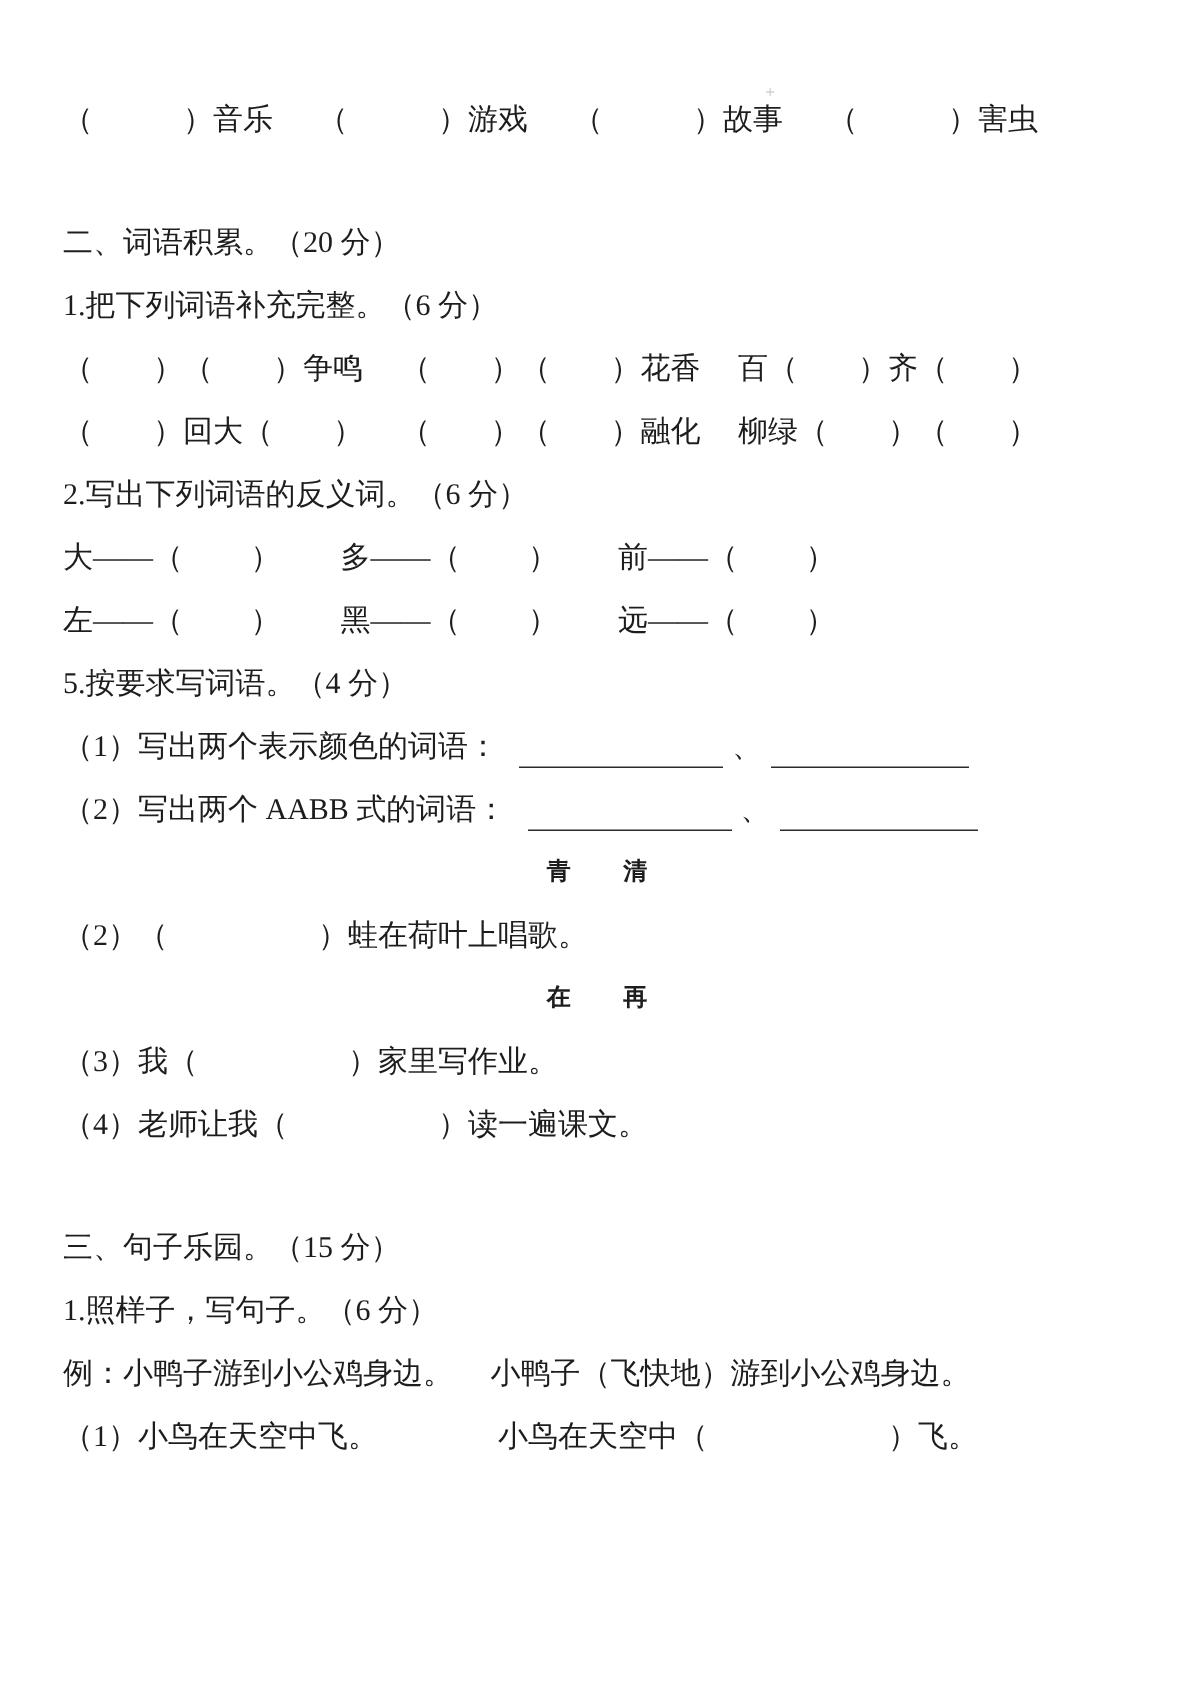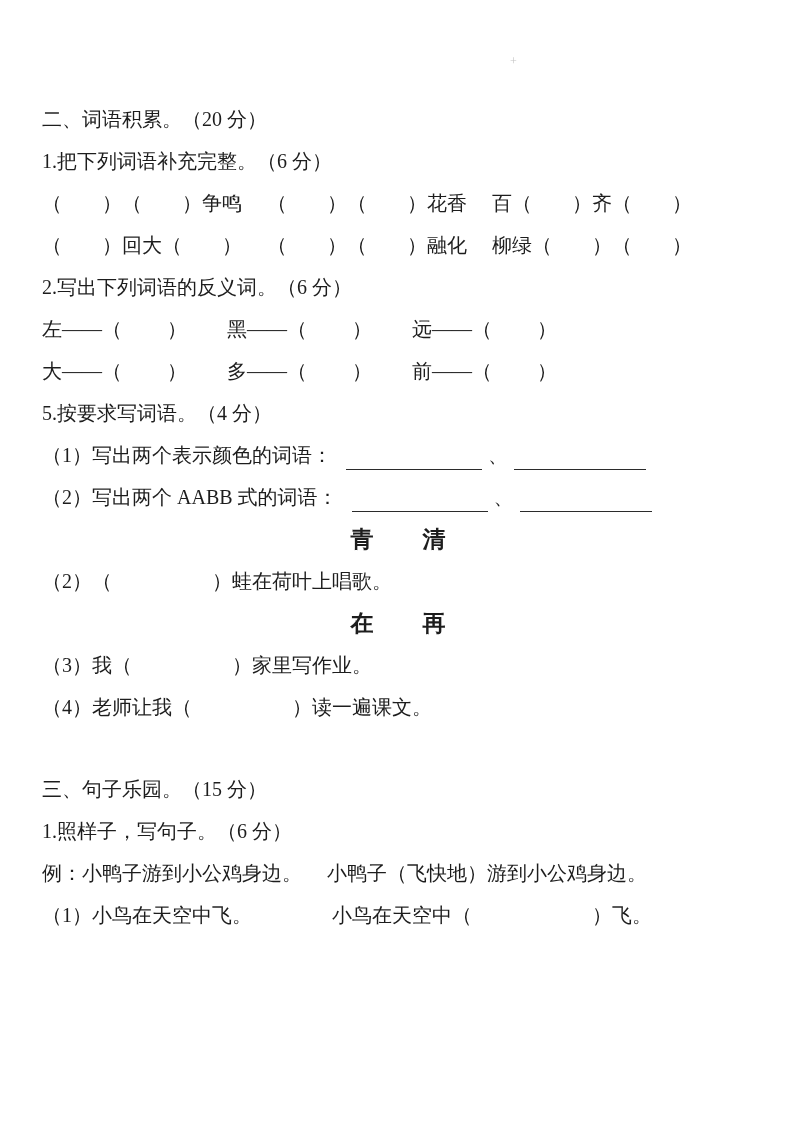--- a/index.html
+++ b/index.html
@@ -18,21 +18,21 @@
     display:flex;
     align-items:center;
     white-space:pre;
     font-size:20px;
   }
   .sp40{height:40px;}
   .center{justify-content:center;}
   .choice{
     font-family:"Liberation Sans","DejaVu Sans",sans-serif;
     font-weight:700;
-    font-size:23px;
+    font-size:16px;
     letter-spacing:1px;
   }
   .blank{
     display:inline-block;
     width:136px;height:20px;
     border-bottom:1px solid #2b2b2b;
     margin:0 6px;
     transform:translateY(4px);
   }
   .blank.first{margin-left:14px;}
@@ -42,32 +42,33 @@
     font-size:12px;color:#c4c4c4;
   }
 </style>
 </head>
 <body>
 
 <div class="page">
 
   <div class="artifact">+</div>
 
+  <div class="line">（　　　）音乐　  （　　　）游戏　  （　　　）故事　  （　　　）害虫</div>
 
   <div class="sp40"></div>
 
   <div class="line">二、词语积累。（20 分）</div>
 
   <div class="line">1.把下列词语补充完整。（6 分）</div>
   <div class="line">（　　）（　　）争鸣　 （　　）（　　）花香　 百（　　）齐（　　）</div>
   <div class="line">（　　）回大（　　）　 （　　）（　　）融化　 柳绿（　　）（　　）</div>
 
   <div class="line">2.写出下列词语的反义词。（6 分）</div>
+  <div class="line">大——（　　 ）　　多——（　　 ）　　前——（　　 ）</div>
   <div class="line">左——（　　 ）　　黑——（　　 ）　　远——（　　 ）</div>
-  <div class="line">大——（　　 ）　　多——（　　 ）　　前——（　　 ）</div>
 
   <div class="line">5.按要求写词语。（4 分）</div>
 
   <div class="line">
     <span>（1）写出两个表示颜色的词语：</span>
     <span class="blank first"></span>
     <span>、</span>
     <span class="blank second"></span>
   </div>
 

